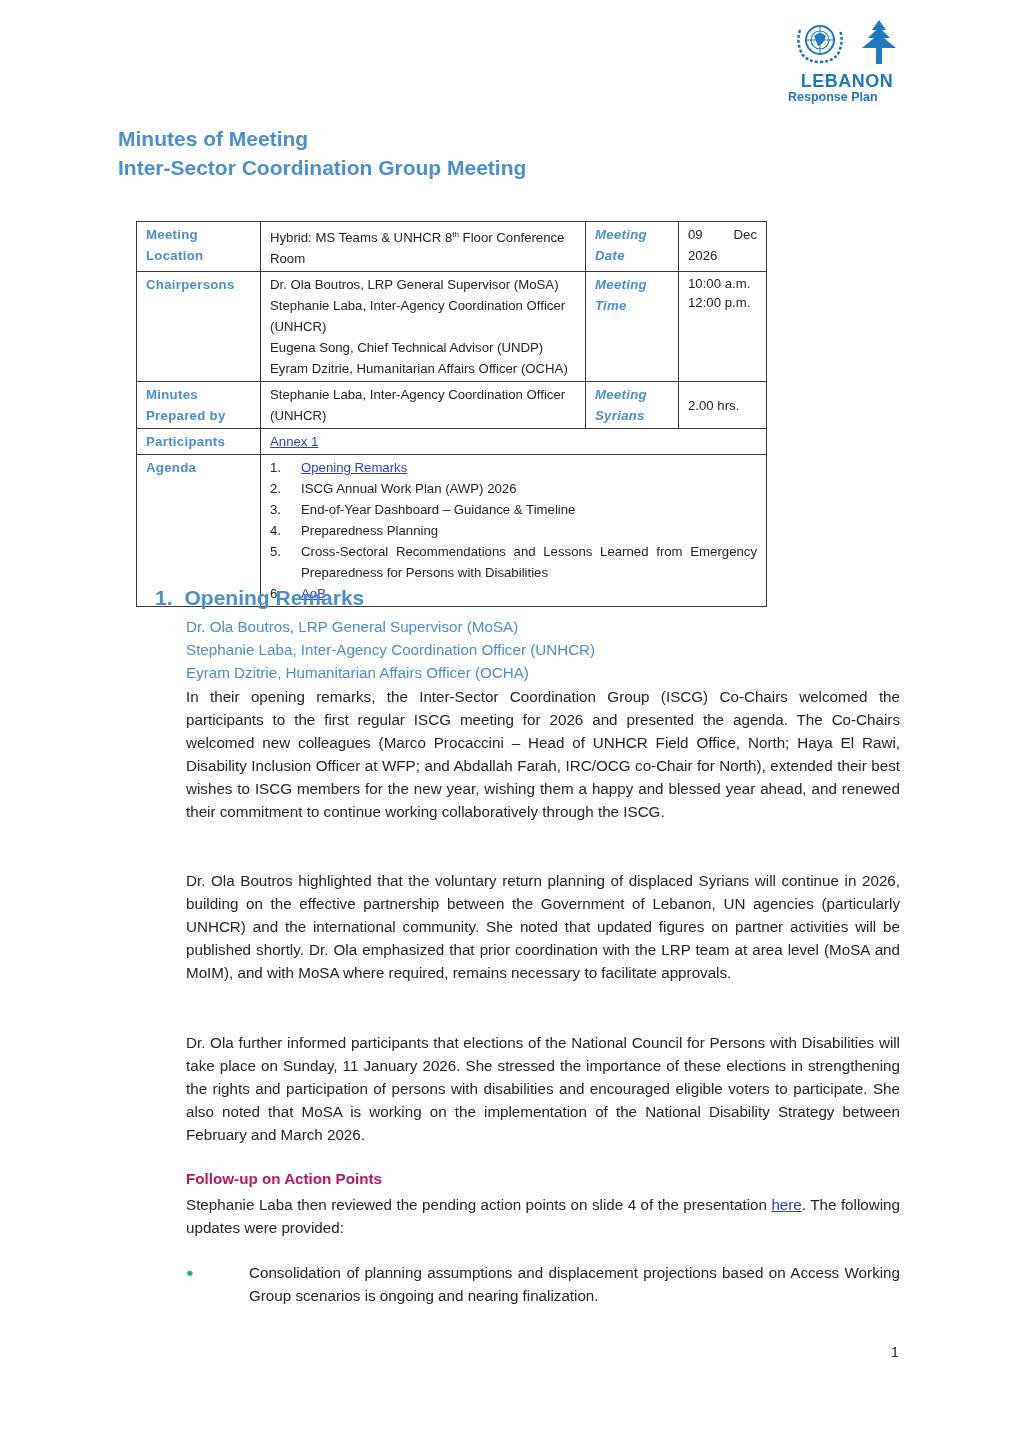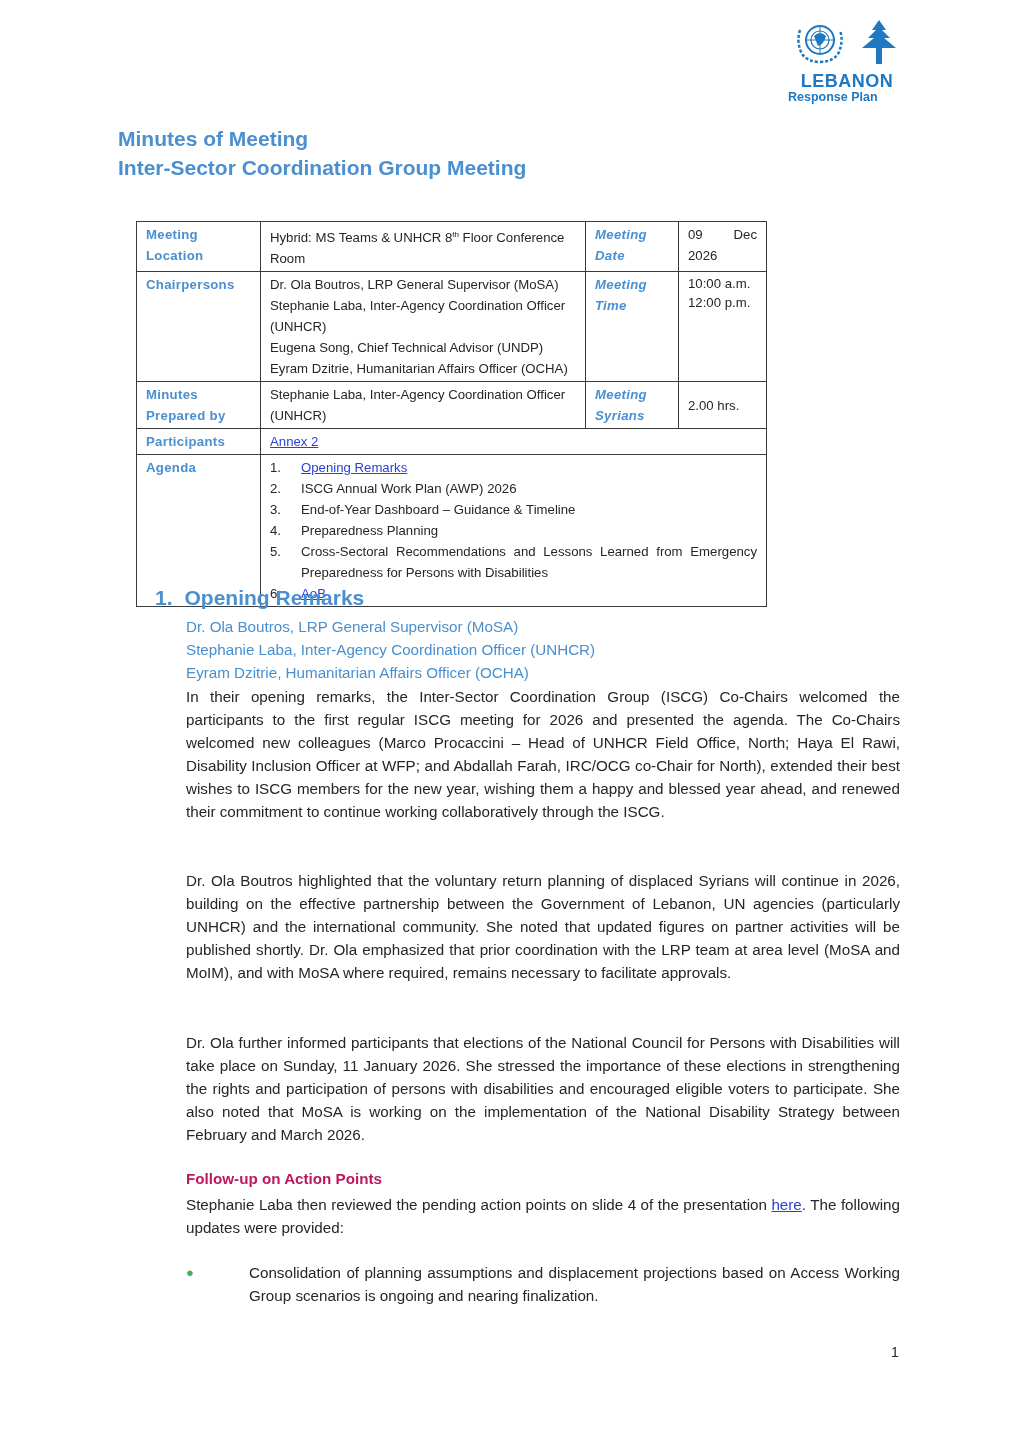--- a/index.html
+++ b/index.html
@@ -101,21 +101,21 @@
   </tr>
   <tr>
     <td class="lbl">Minutes Prepared by</td>
     <td class="val">Stephanie Laba, Inter-Agency Coordination Officer (UNHCR)</td>
     <td class="lbl2">Meeting Syrians</td>
     <td class="val vmid">2.00 hrs.</td>
   </tr>
   <tr>
     <td class="lbl">Participants</td>
     <td class="val" colspan="3">
-      <a class="lnk">Annex 2</a>
+      <a class="lnk">Annex 1</a>
     </td>
   </tr>
   <tr>
     <td class="lbl">Agenda</td>
     <td class="val" colspan="3">
       <div class="ag-item">
         <span class="ag-num">1.</span>
         <a class="lnk">Opening Remarks</a>
       </div>
       <div class="ag-item">

